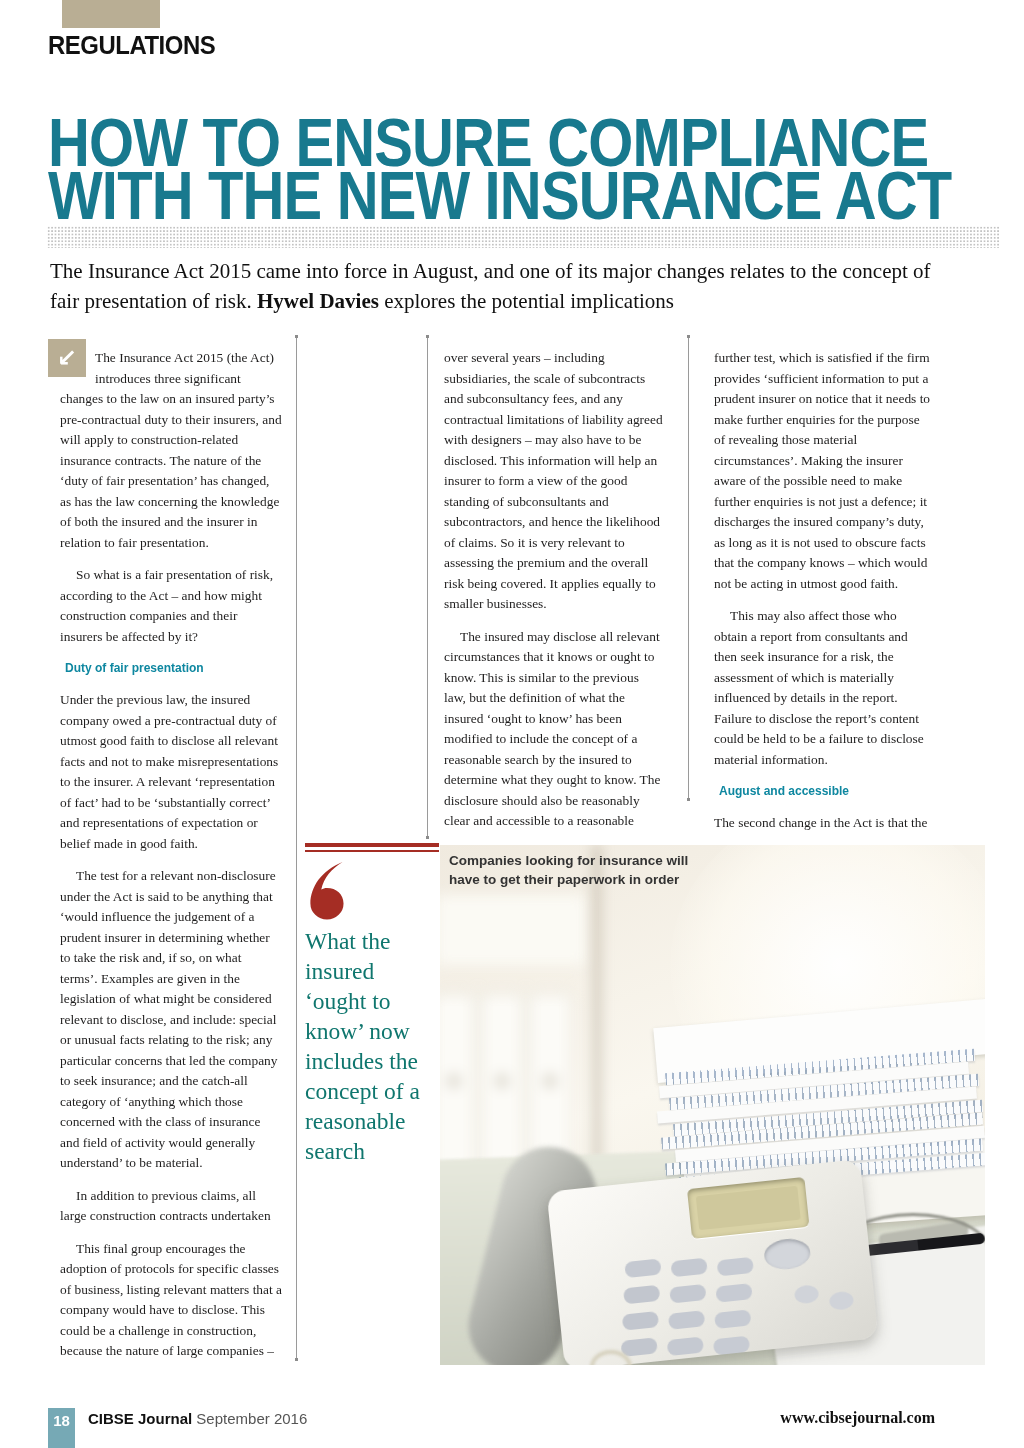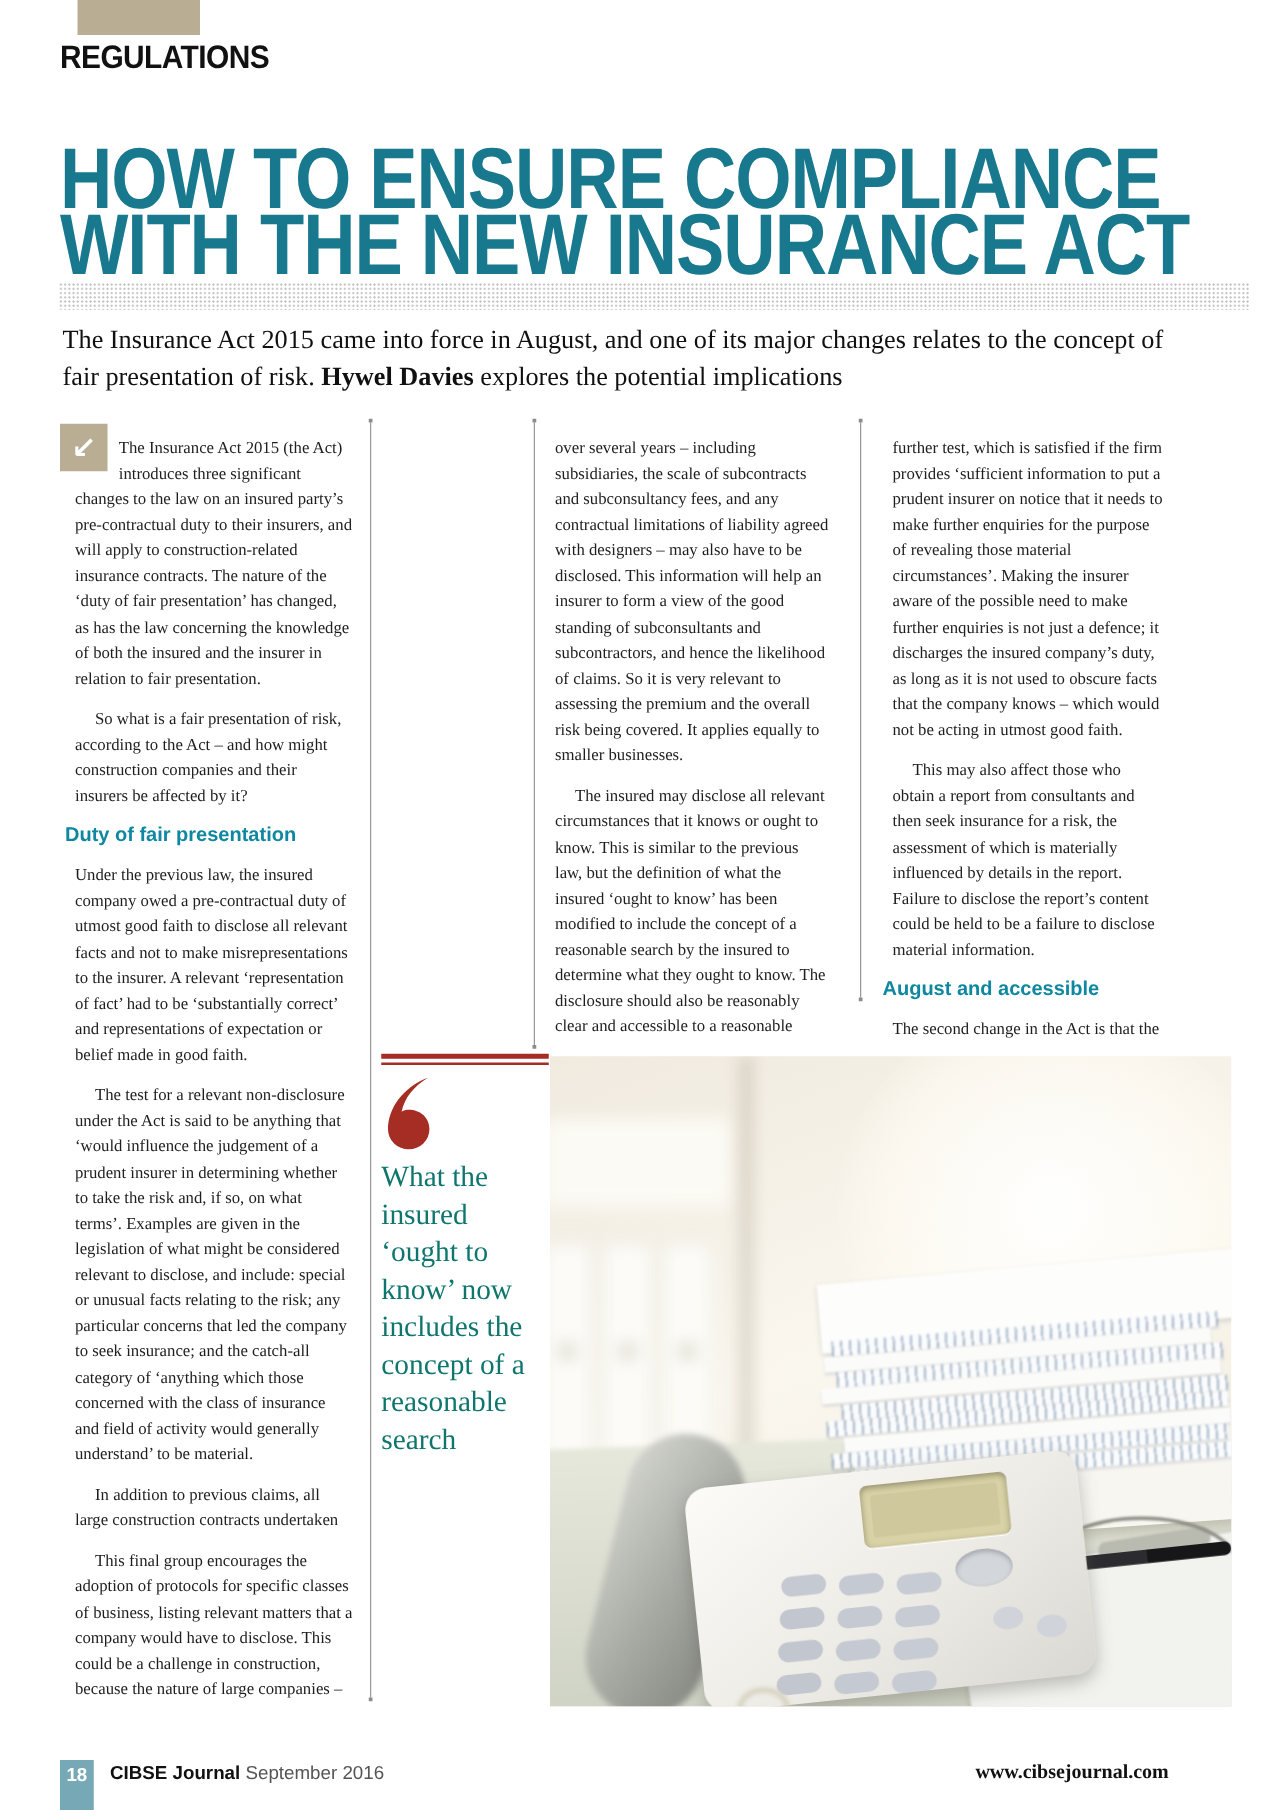--- a/index.html
+++ b/index.html
@@ -15,22 +15,22 @@
   .title .tline{display:inline-block;transform:scaleX(0.84);transform-origin:0 0;white-space:nowrap;}
   .dotband{position:absolute;left:47px;top:226px;width:953px;height:22px;
            background-image:radial-gradient(circle,#c3c3c3 0.8px,transparent 1px);
            background-size:3.4px 3.4px;}
   .standfirst{position:absolute;left:50px;top:256px;width:905px;font-size:21px;line-height:30px;color:#101010;}
   .standfirst b{font-weight:bold;text-align:right;}
   
   .col{position:absolute;top:336px;font-size:13.4px;line-height:20.5px;overflow:hidden;}
   .col p{margin:12px;}
   .col p.ind{text-indent:16px;}
-  .subhead{font-family:"Liberation Sans",sans-serif;font-weight:bold;font-size:16px;
-           color:#0e87a0;margin:9px 0 3px 4px;line-height:19px;}
+  .subhead{font-family:"Liberation Sans",sans-serif;font-weight:bold;font-size:12px;
+           color:#0e87a0;margin:9px 0 3px 17px;line-height:19px;}
   .col1{left:48px;width:246px;height:1028px;}
   .col2{left:432px;width:244px;height:500px;}
   .col3{left:702px;width:242px;height:498px;}
   .dropicon{float:left;width:38px;height:38px;background:#b9ae94;margin:3px 9px 2px 0;
             text-align:center;line-height:38px;font-family:"DejaVu Sans",sans-serif;
             color:#fff;font-size:24px;font-weight:bold;}
   .vdivider{position:absolute;width:1px;background:#9a9a9a;}
   .vdivider::before,.vdivider::after{content:"";position:absolute;left:-1px;width:3px;height:3px;background:#8c8c8c;}
   .vdivider::before{top:-3px;} .vdivider::after{bottom:-3px;}
   .vd1{left:296px;top:338px;height:1020px;}
@@ -196,19 +196,20 @@
     <div class="ph-handset"></div>
     <div class="ph-phone">
       <div class="ph-display">
           <i></i>
         </div>
       <div class="ph-navwheel"></div>
       <div class="ph-key"></div>
       <div class="ph-round"></div>
     </div>
     <div class="ph-cord"></div>
+    <div class="caption">Companies looking for insurance will have to get their paperwork in order</div>
   </div>
 
   <div class="pagenum">18</div>
   <div class="footleft"><b>CIBSE Journal</b> <span class="issue">September 2016</span></div>
   <div class="footright">www.cibsejournal.com</div>
 
 </div>
 
 </body></html>

